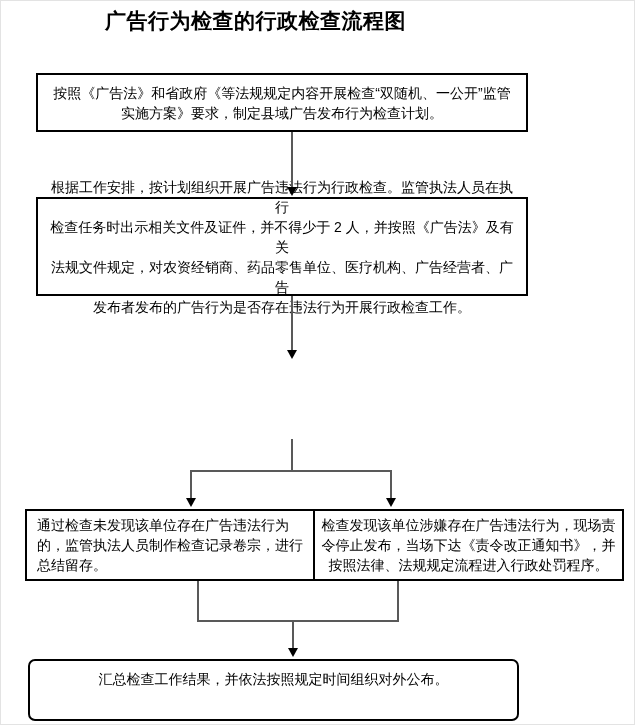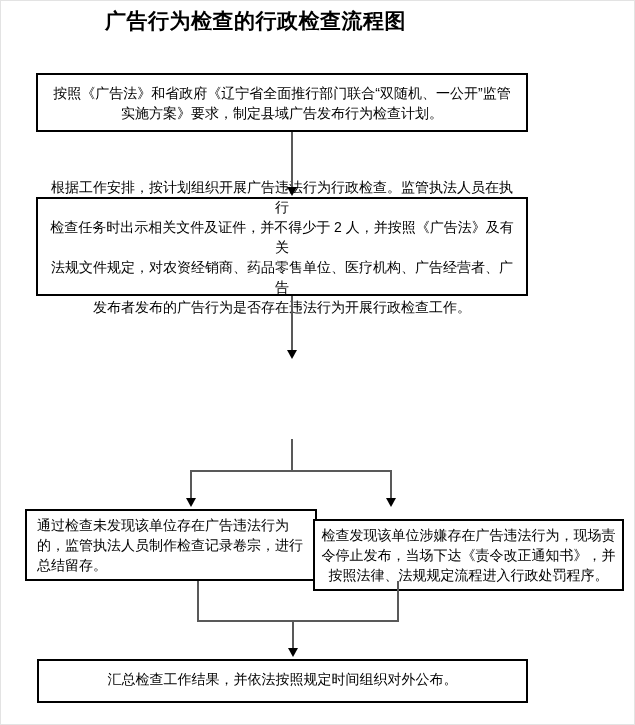--- a/index.html
+++ b/index.html
@@ -43,40 +43,40 @@
     justify-content: flex-start;
   }
   .box.align-top {
     align-items: flex-start;
     padding-top: 8px;
   }
   #box-plan      { left: 35px;  top: 72px;  width: 492px; height: 59px; }
   #box-execute   { left: 35px;  top: 196px; width: 492px; height: 99px; }
   #box-basis     { left: 35px;  top: 360px; width: 492px; height: 78px; }
   #box-noviol    { left: 8px;   top: 508px; width: 292px; height: 72px; padding-left: 10px; padding-right: 6px; margin-left: 16px; }
-  #box-violation { left: 312px; top: 508px; width: 311px; height: 72px; padding-left: 5px; padding-right: 5px; margin-top: 10px; }
-  #box-publish   { left: 36px;  top: 658px; width: 491px; height: 44px; }
+  #box-violation { left: 312px; top: 508px; width: 311px; height: 72px; padding-left: 5px; padding-right: 5px; }
+  #box-publish   { left: 27px;  top: 658px; width: 491px; height: 62px; border-radius: 7px; }
   .vline { position: absolute; width: 2px;  background: #595959; }
   .hline { position: absolute; height: 2px; background: #595959; }
   .arrowhead {
     position: absolute;
     width: 0; height: 0;
     border-left: 5px solid transparent;
     border-right: 5px solid transparent;
     border-top: 9px solid #000000;
   }
 </style>
 </head>
 <body>
 
 <div class="canvas">
 
   <div class="flow-title">广告行为检查的行政检查流程图</div>
 
-  <div class="box" id="box-plan">按照《广告法》和省政府《辽宁省全面推行部门联合“双随机、一公开”监管
+  <div class="box" id="box-plan">按照《广告法》和省政府《等法规规定内容开展检查“双随机、一公开”监管
 实施方案》要求，制定县域广告发布行为检查计划。</div>
 
   <div class="box" id="box-execute">根据工作安排，按计划组织开展广告违法行为行政检查。监管执法人员在执行
 检查任务时出示相关文件及证件，并不得少于 2 人，并按照《广告法》及有关
 法规文件规定，对农资经销商、药品零售单位、医疗机构、广告经营者、广告
 发布者发布的广告行为是否存在违法行为开展行政检查工作。</div>
 
 
   <div class="box align-left" id="box-noviol">通过检查未发现该单位存在广告违法行为
 的，监管执法人员制作检查记录卷宗，进行

